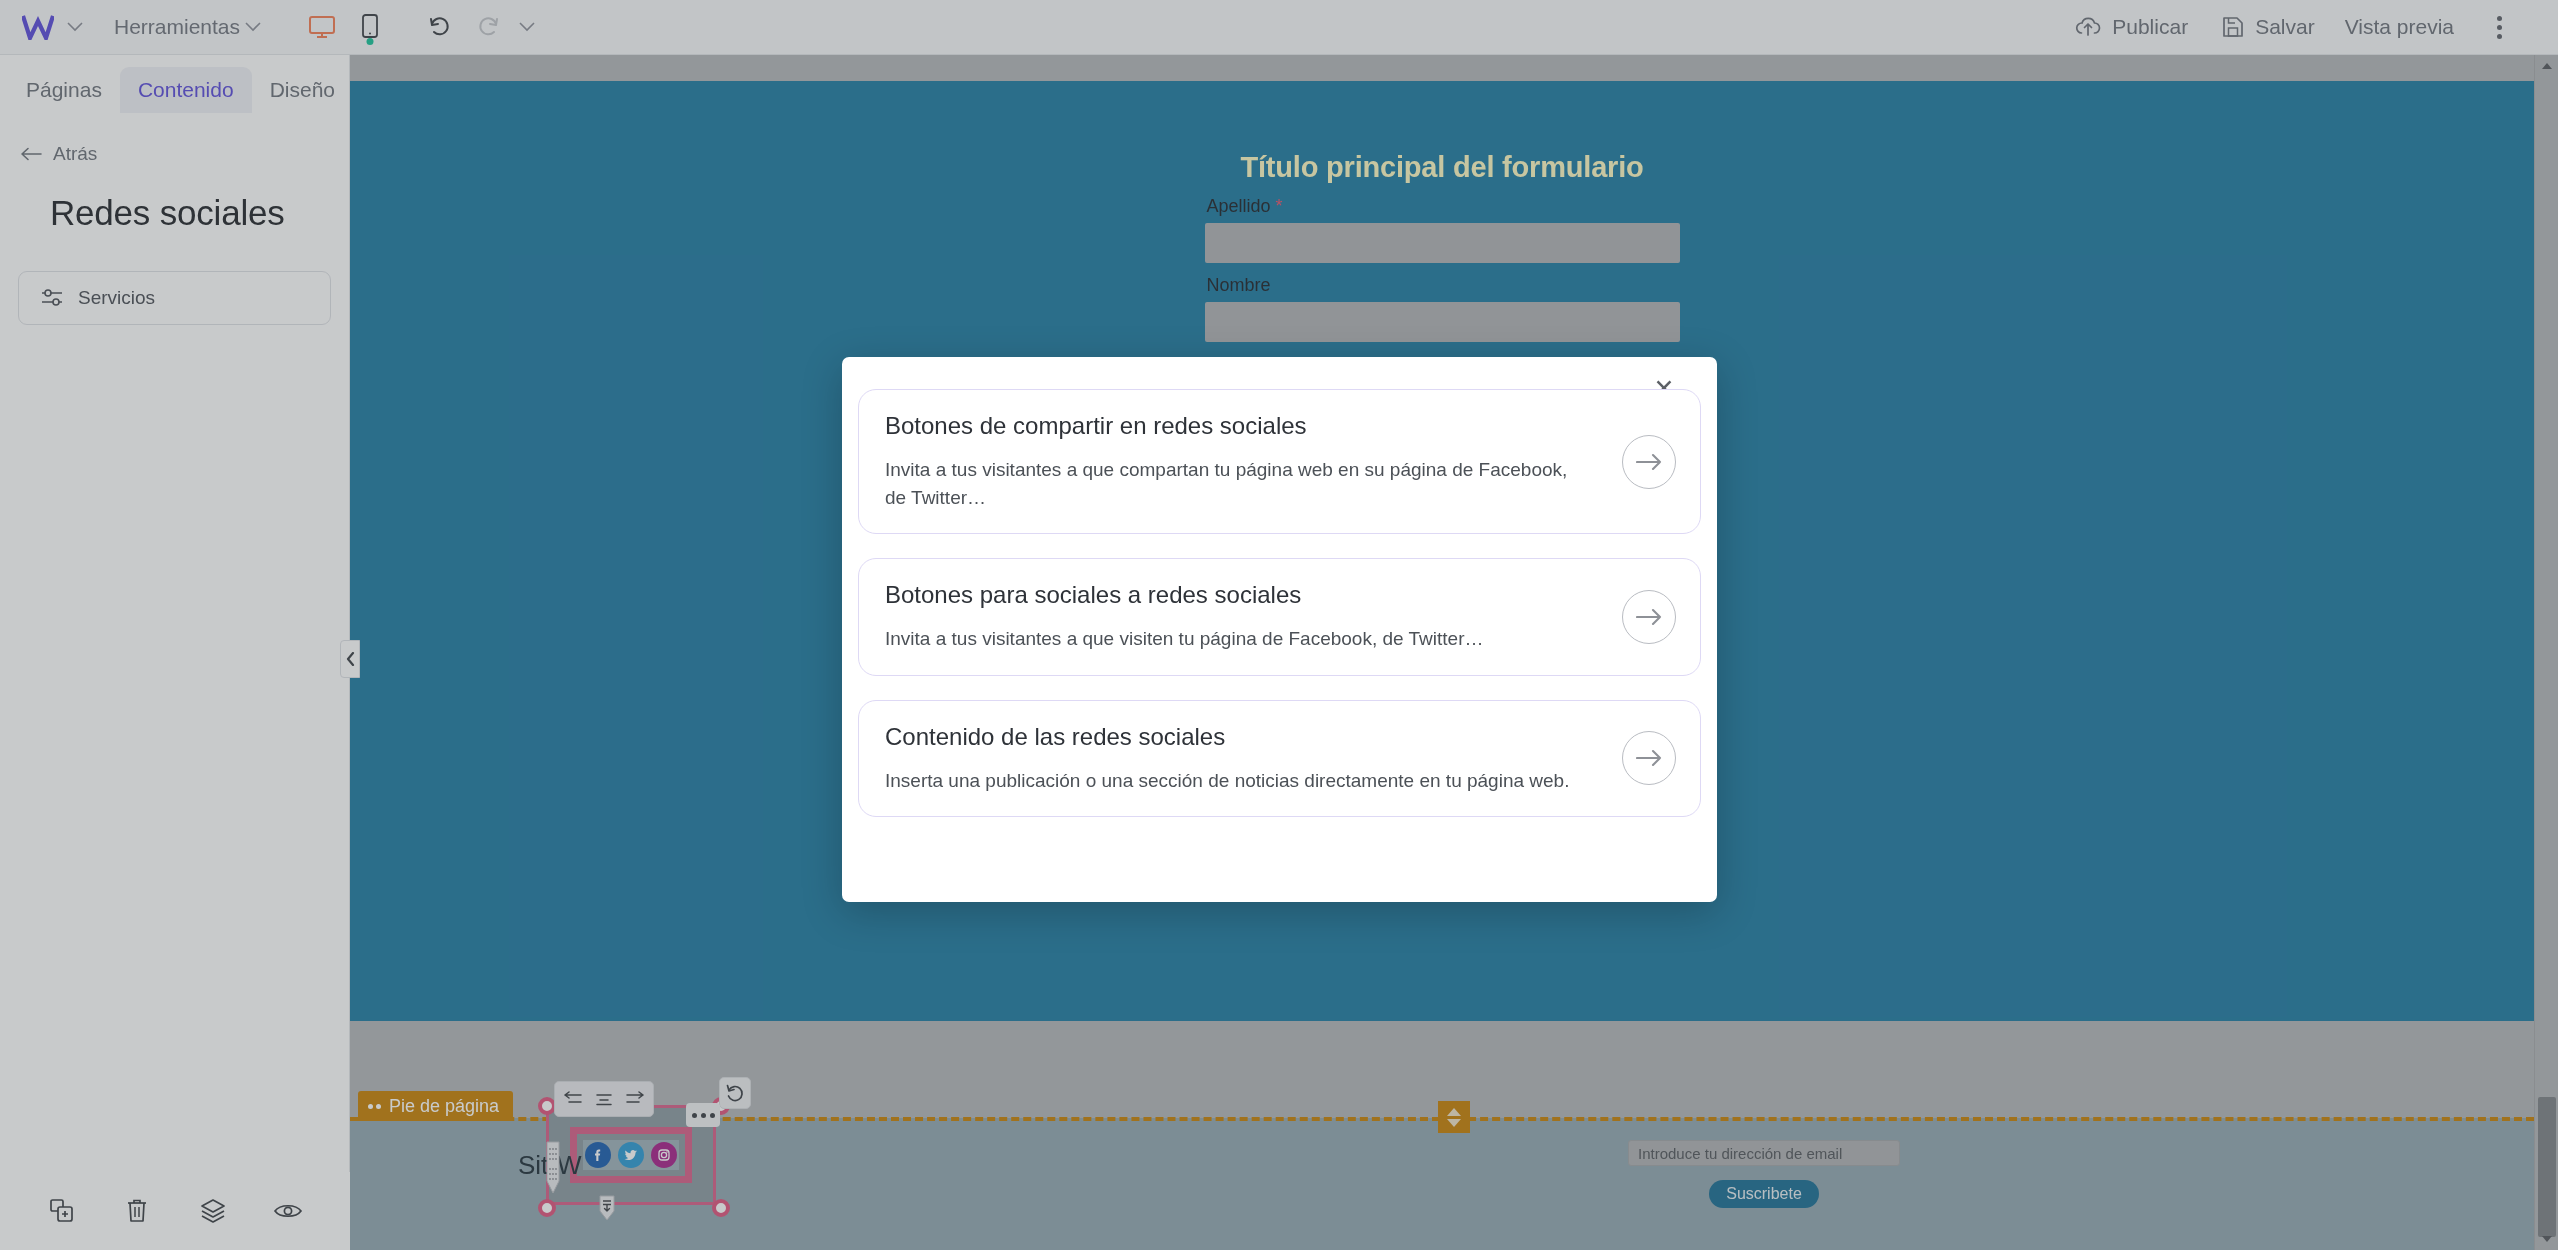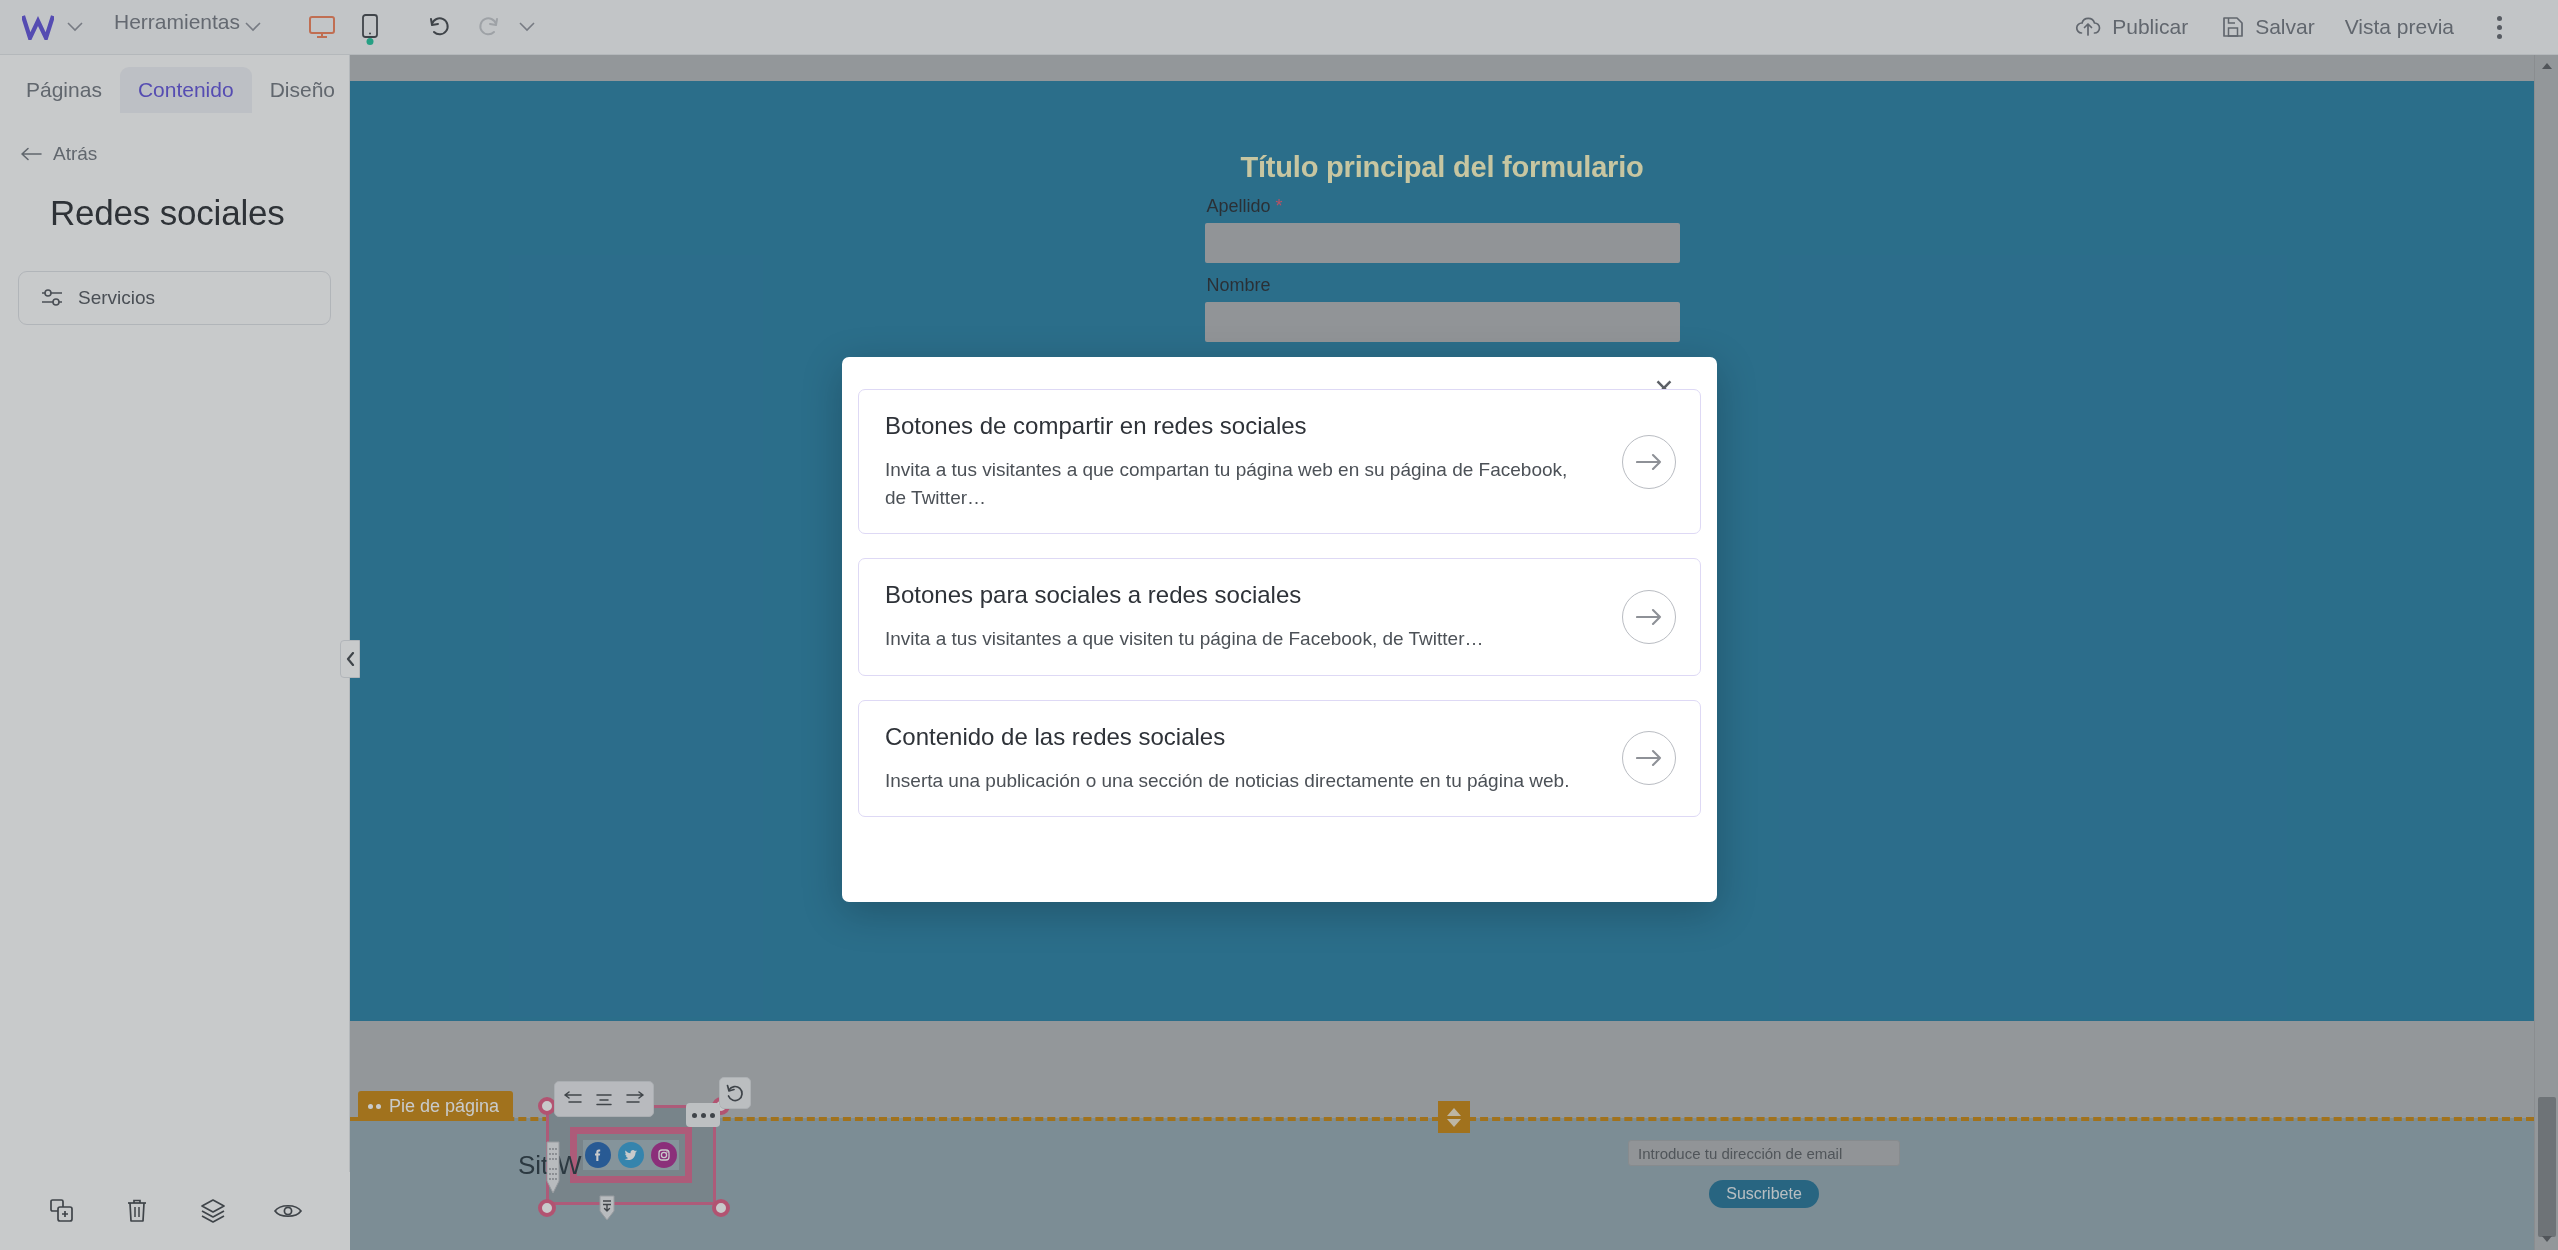--- a/index.html
+++ b/index.html
@@ -16,21 +16,21 @@
     position: absolute; top: 0; left: 0; width: 2558px; height: 55px;
     background: #f7f8fa; border-bottom: 1px solid #e3e5e9;
     display: flex; align-items: center;
   }
   .tb-left { display: flex; align-items: center; height: 100%; padding-left: 18px; gap: 4px; }
   .tb-right { display: flex; align-items: center; height: 100%; margin-left: auto; padding-right: 40px; gap: 6px; }
   .logo-w { width: 40px; height: 34px; display: flex; align-items: center; justify-content: center; }
   .chev { width: 26px; height: 34px; display: flex; align-items: center; justify-content: center; color: #8b8f98; }
   .tb-menu {
     font-size: 21px; color: #70757e; padding: 0 8px 0 22px;
-    display: flex; align-items: flex-start; height: 34px;
+    display: flex; align-items: center; height: 34px;
   }
   .tb-icon {
     width: 44px; height: 38px; display: flex; align-items: center; justify-content: center;
     position: relative; color: #5d6169;
   }
   .tb-icon.sep-l { margin-left: 22px; }
   .dot-green {
     position: absolute; bottom: 1px; left: 50%; transform: translateX(-50%);
     width: 7px; height: 7px; border-radius: 50%; background: #18c39a;
   }
@@ -211,21 +211,21 @@
     display: flex; flex-direction: column; align-items: center; gap: 1px;
     color: #5c6066;
   }
   .modal-close .x { font-size: 25px; line-height: 22px; font-weight: 300; }
   .modal-close .lbl { font-size: 17px; }
   .modal-h {
     text-align: center; font-size: 25px; color: #3b3f45; margin-top: 90px; font-weight: 400;
   }
   .cards { margin: 32px 16px 0 16px; }
   .card {
-    position: relative; border: 1px solid #ded9f5; border-radius: 7px;
+    position: relative; border: 1px solid #ded9f5; border-radius: 18px;
     padding: 22px 110px 22px 26px; margin-bottom: 24px; background: #fff;
   }
   .card-t { font-size: 24px; color: #2e3238; font-weight: 400; }
   .card-d { font-size: 19px; color: #4c5157; margin-top: 16px; line-height: 1.45; max-width: 730px; }
   .card-arrow {
     position: absolute; right: 24px; top: 50%; transform: translateY(-50%);
     width: 54px; height: 54px; border: 1px solid #b9bcc2; border-radius: 50%;
     display: flex; align-items: center; justify-content: center; color: #8e9197;
   }
   .sv { display: block; }

